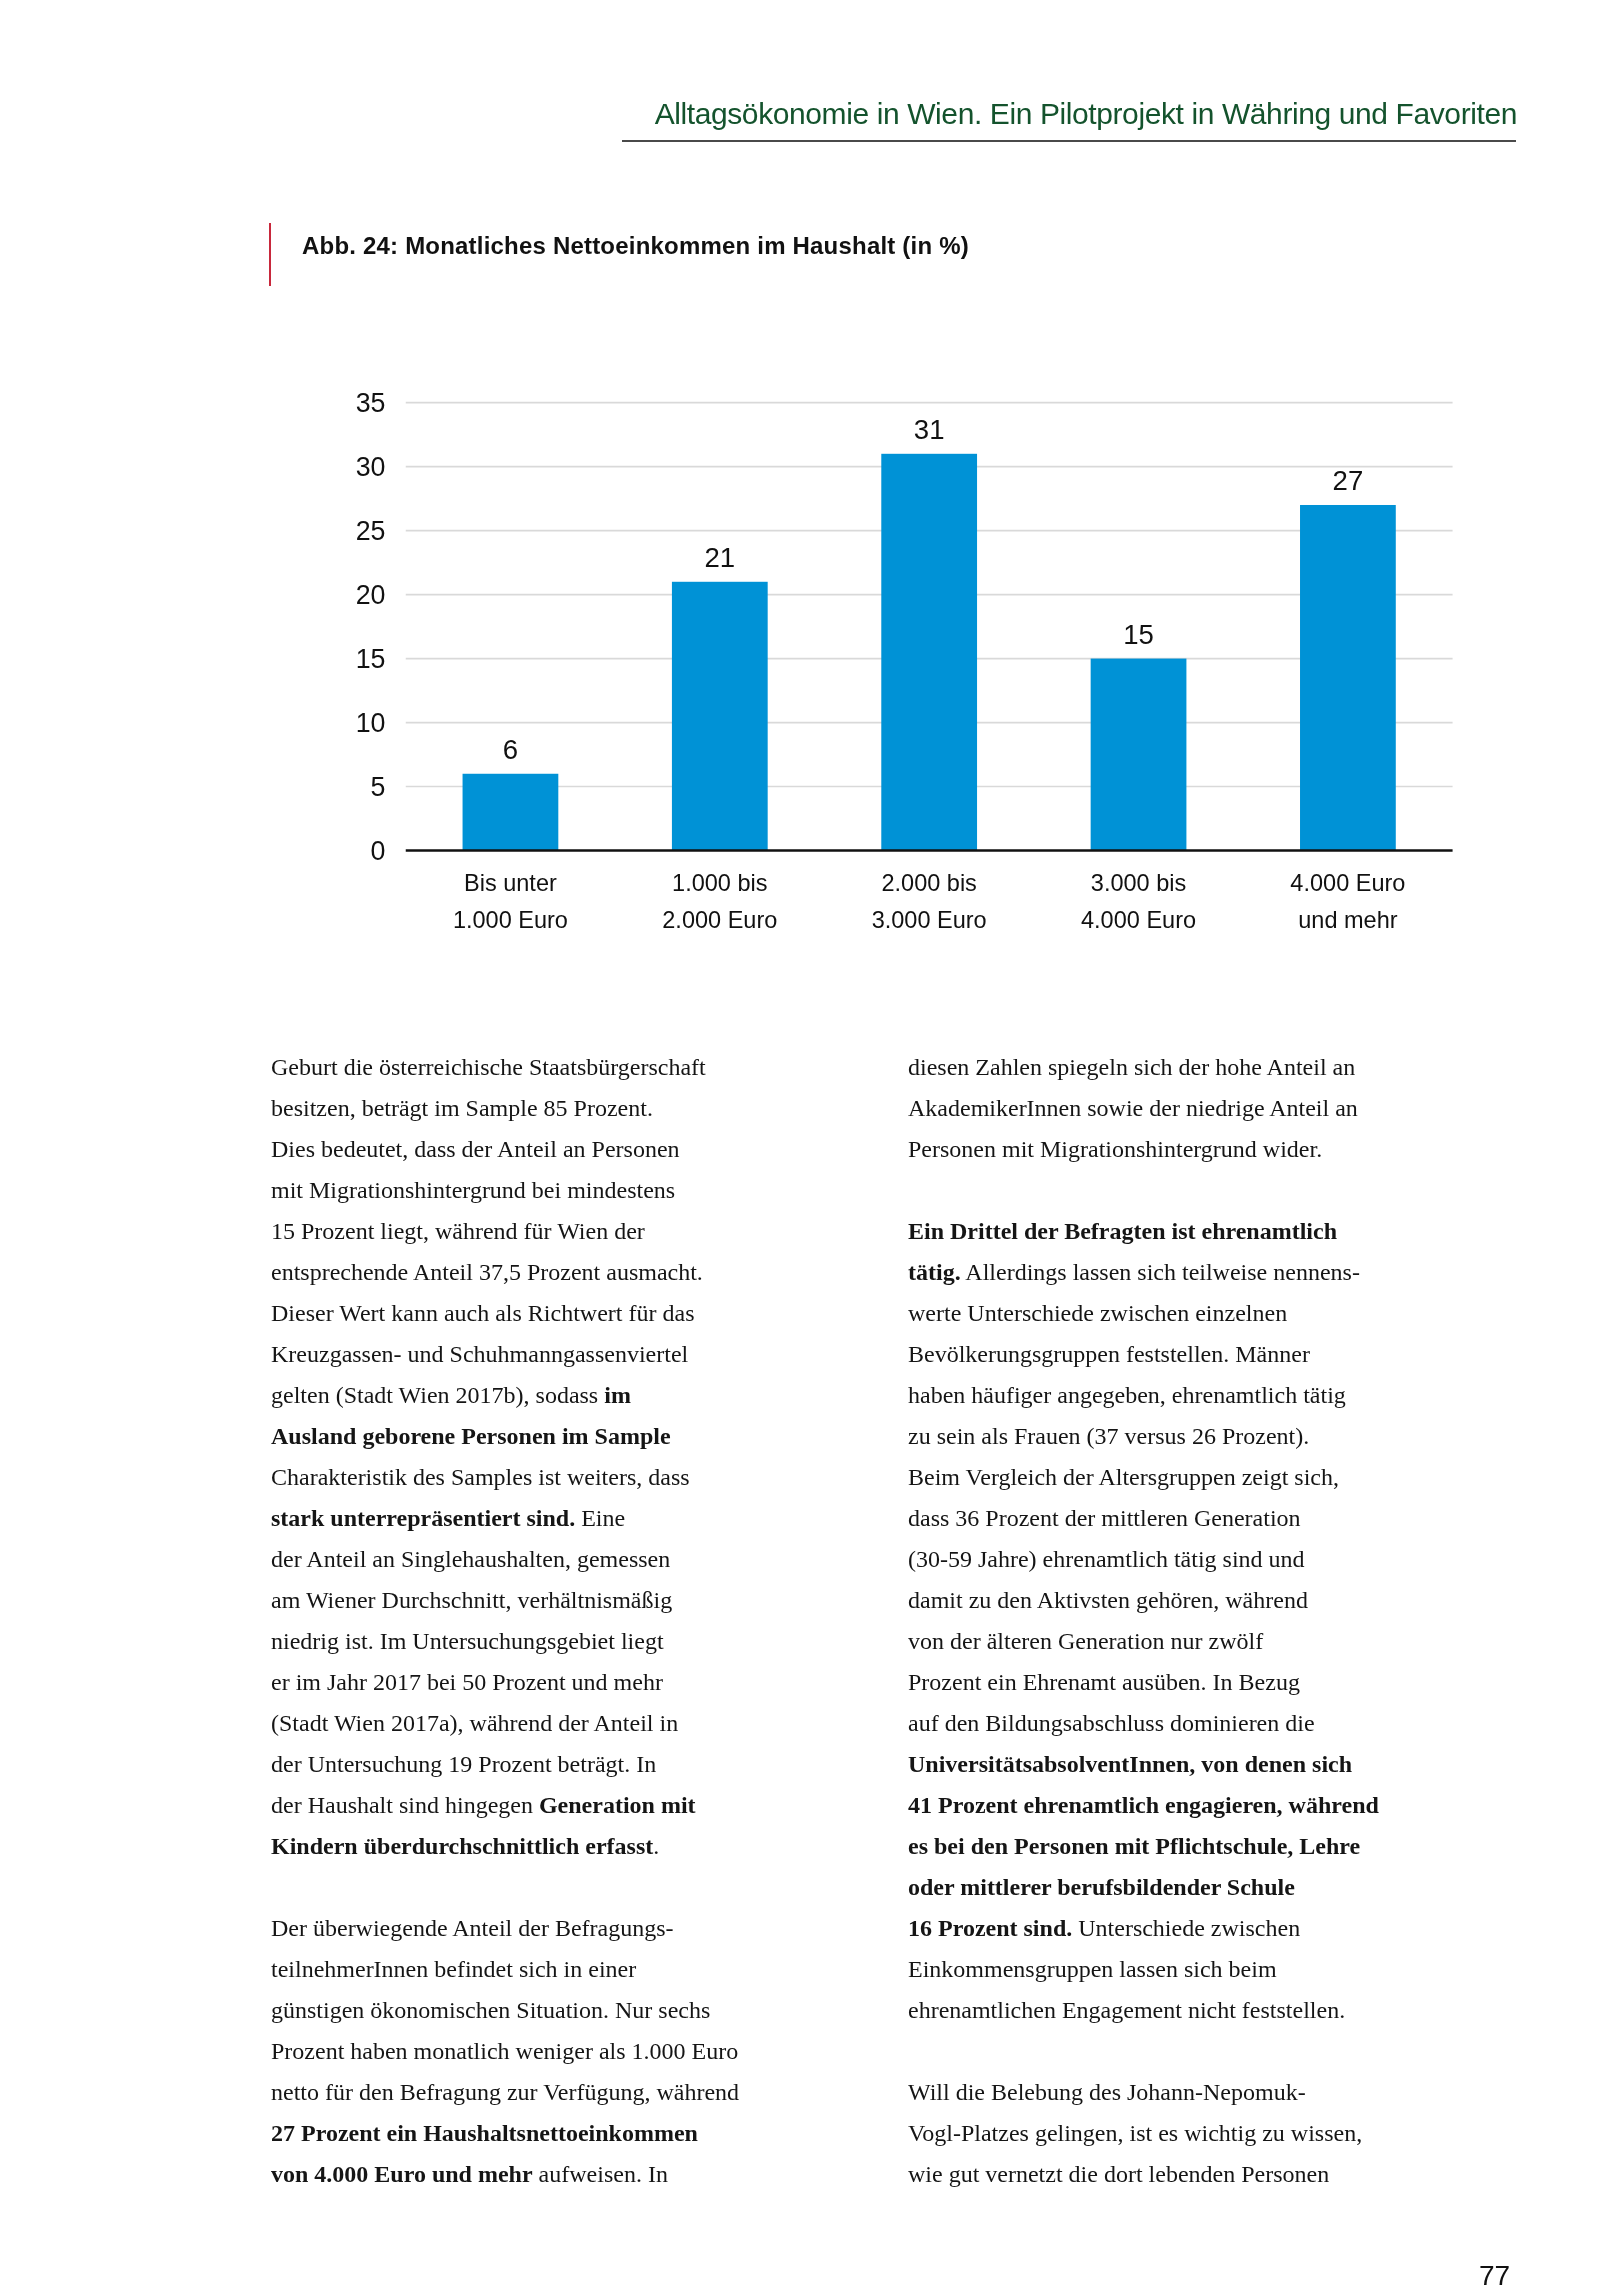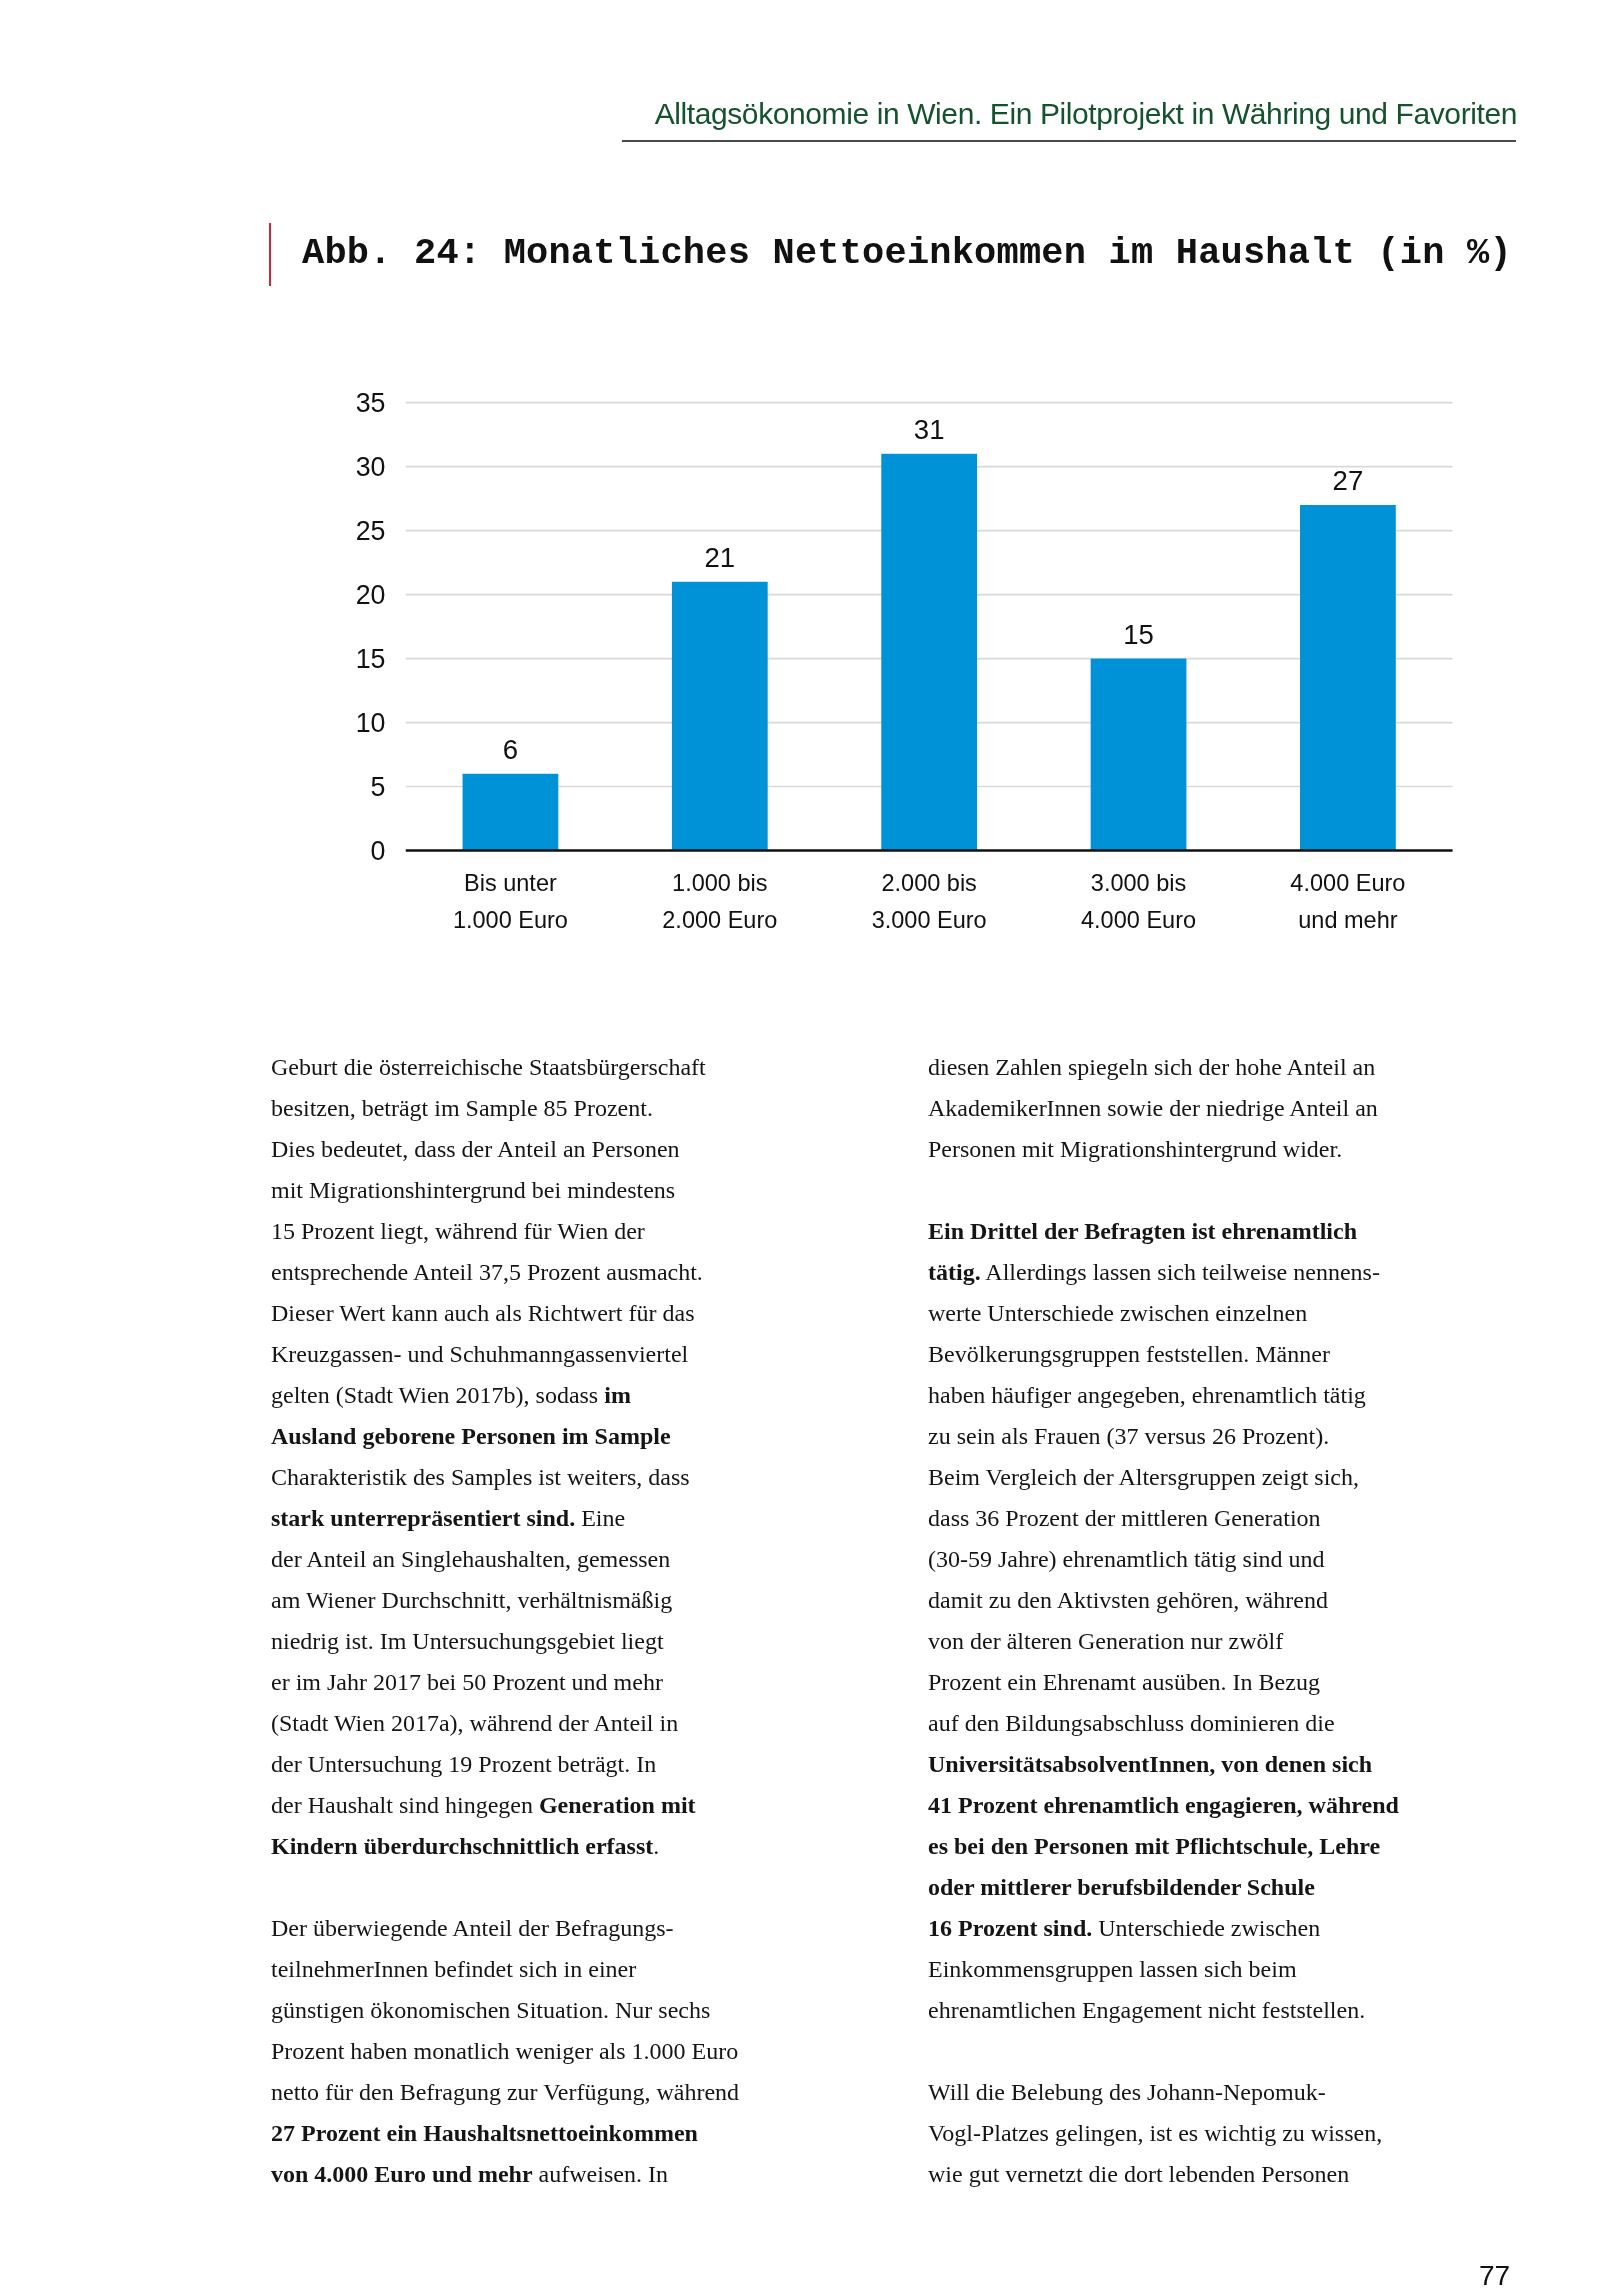--- a/index.html
+++ b/index.html
@@ -10,36 +10,36 @@
     letter-spacing: -0.4px; text-align: right;
   }
   .running-header-rule {
     position: absolute; left: 622px; top: 140px; width: 894px; height: 1.6px; background: #4a4a4a;
   }
   .figure-accent {
     position: absolute; left: 269px; top: 223px; width: 1.6px; height: 63px; background: #c8283c;
   }
   .figure-title {
     position: absolute; left: 302px; top: 232px;
-    font-family: Liberation Mono, monospace; font-weight: bold; font-size: 37px; color: #111;
+    font-family: Liberation Sans, sans-serif; font-weight: bold; font-size: 24px; color: #111;
     letter-spacing: 0.2px;
   }
   #chart { position: absolute; left: 0; top: 0; width: 1623px; height: 974px; }
   .tick-label { font-family: "Liberation Sans", sans-serif; font-size: 33px; fill: #111; }
   .data-label { font-family: "Liberation Sans", sans-serif; font-size: 34px; fill: #111; }
   .cat-label { font-family: "Liberation Sans", sans-serif; font-size: 29px; fill: #111; }
   .col {
     position: absolute; top: 1047px; width: 617px;
     font-family: "Liberation Serif", serif; font-size: 24px; line-height: 41px; color: #151515;
   }
   .col p { margin: 0 0 41px 0; }
   .col .line { display: block; white-space: nowrap; }
   .col b { font-weight: bold; }
   .col-left { left: 271px; }
-  .col-right { left: 928px; }
+  .col-right { left: 908px; }
   .page-number {
     position: absolute; left: 1479px; top: 2224px;
     font-family: "Liberation Sans", sans-serif; font-size: 28px; color: #111; margin-top: 36px;
   }
 </style>
 </head>
 <body>
 
 <div class="running-header">Alltagsökonomie in Wien. Ein Pilotprojekt in Währing und Favoriten</div>
 <div class="running-header-rule"></div>

